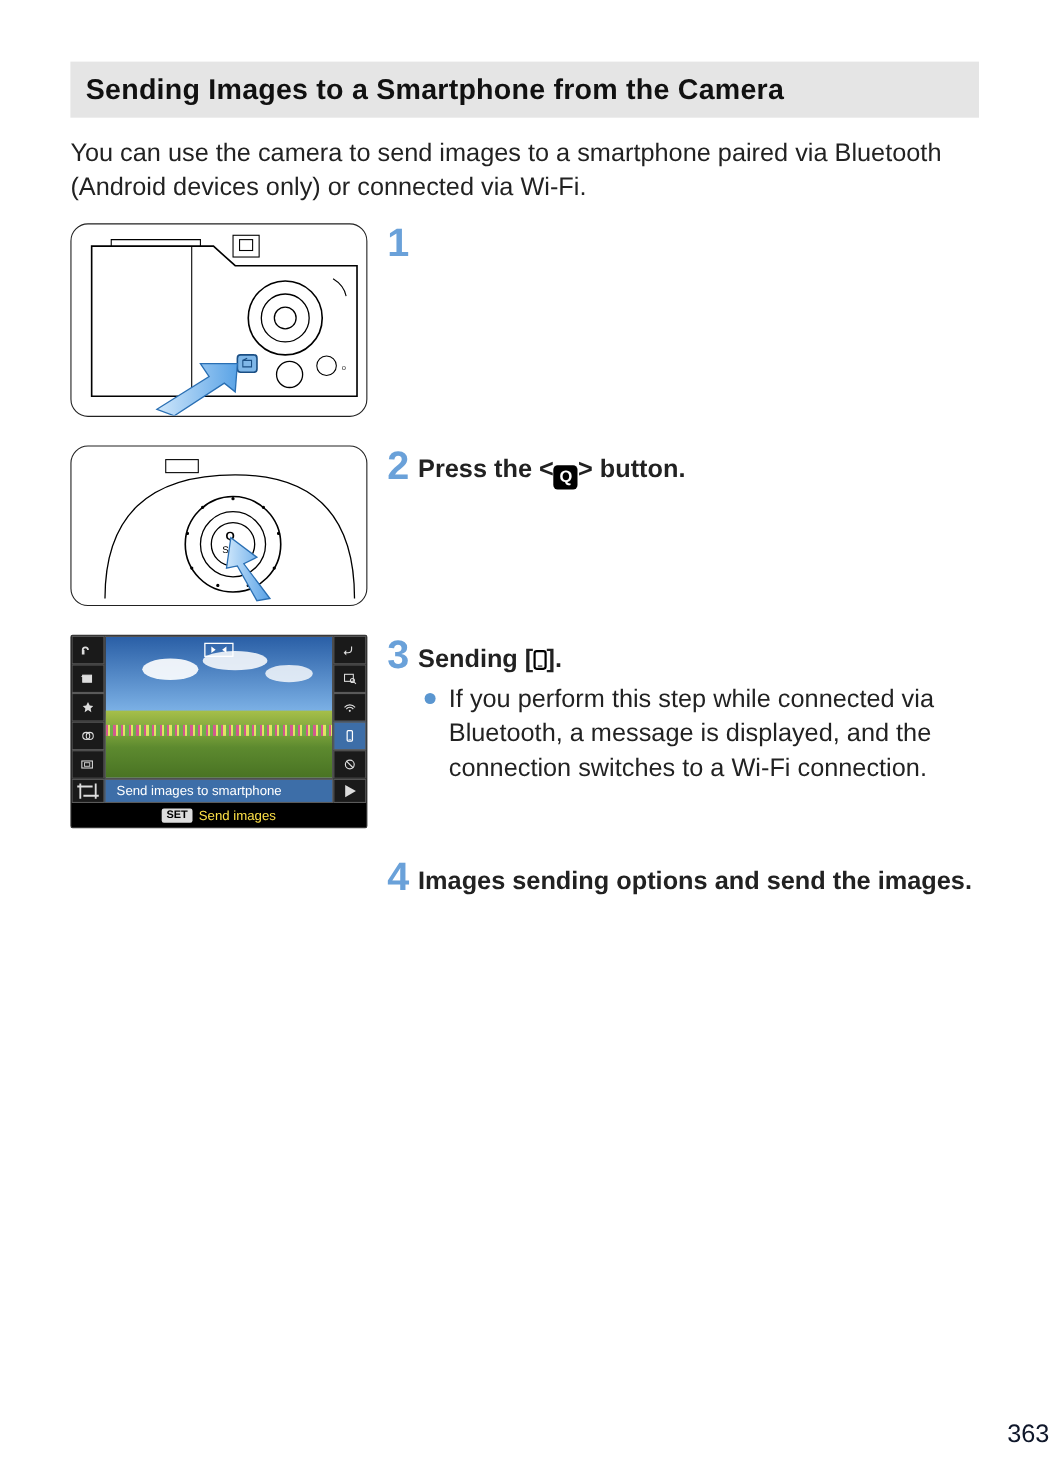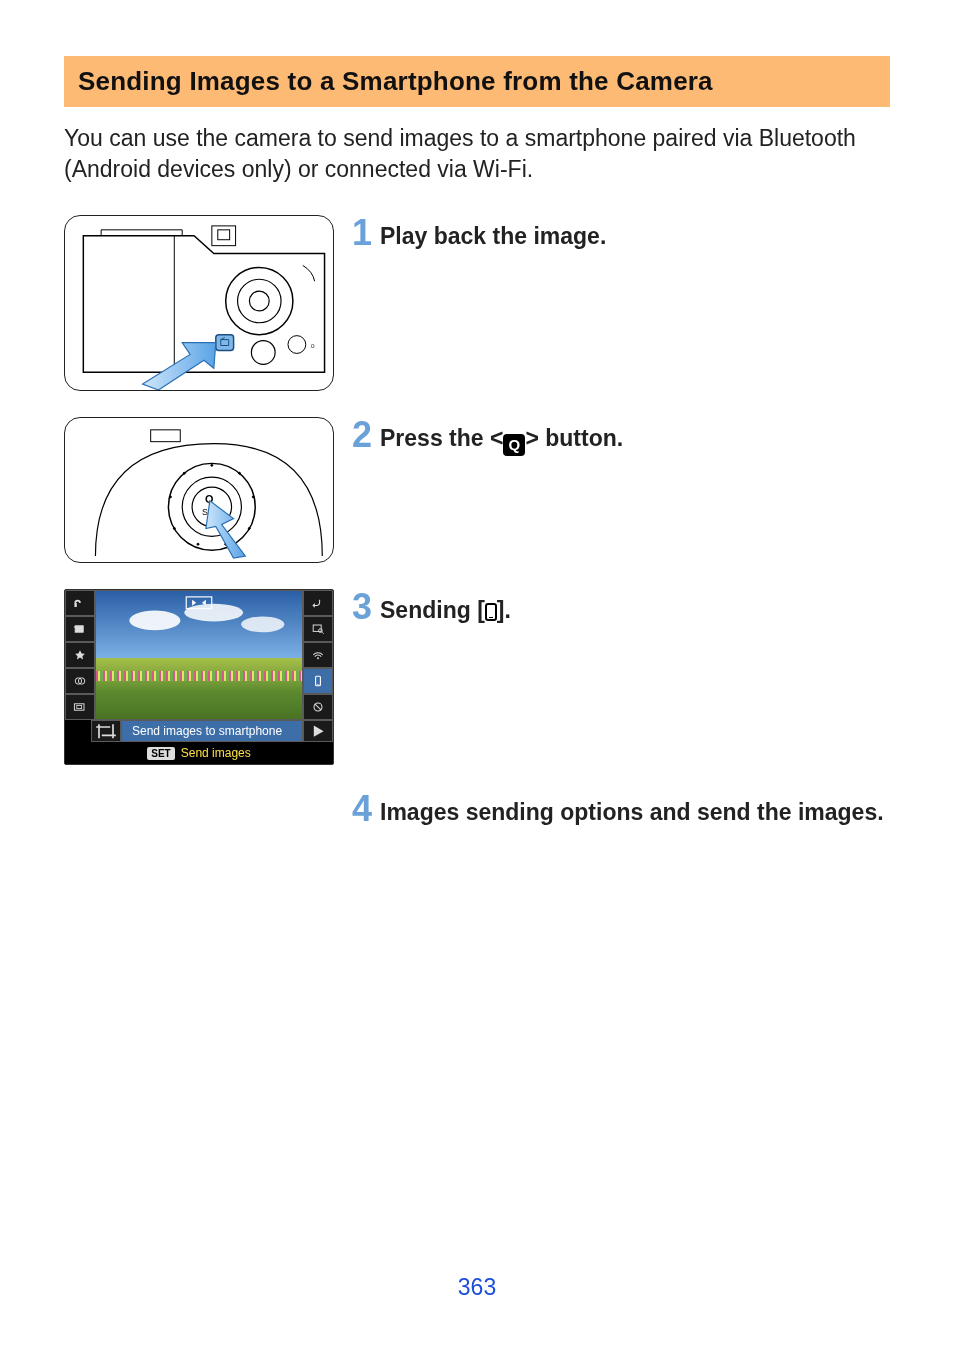--- a/index.html
+++ b/index.html
@@ -1,53 +1,53 @@
 <!DOCTYPE html>
 <html><head>
   <meta charset="utf-8">
   <style>
     * { box-sizing: border-box; margin: 0; padding: 0; }
     html, body { width: 954px; height: 1345px; background: #fff; font-family: Arial, Helvetica, sans-serif; color: #222; }
     .page { padding: 56px 64px 0 64px; position: relative; height: 100%; }
-    .heading-bar { background: #fdba74; padding: 10px 14px; margin-bottom: 16px; }
+    .heading-bar { background: #e5e5e5; padding: 10px 14px; margin-bottom: 16px; }
     .heading-bar h2 { font-size: 26px; font-weight: bold; color: #111; letter-spacing: 0.2px; }
-    .intro { font-size: 23px; line-height: 1.35; margin-bottom: 30px; }
+    .intro { font-size: 23px; line-height: 1.35; margin-bottom: 18px; }
     .content-area { position: relative; }
     .row { display: flex; align-items: flex-start; margin-bottom: 26px; }
     .figure-slot { width: 270px; flex: 0 0 270px; margin-right: 18px; }
     .figure-frame { border: 1px solid #222; border-radius: 16px; background: #fff; position: relative; overflow: hidden; }
     .fig1 { height: 176px; }
     .fig2 { height: 146px; }
     .fig3 { height: 176px; border-radius: 2px; border-color: #333; background: #111; padding: 0; }
     .instructions { flex: 1; font-size: 23px; line-height: 1.35; }
     .step-line { display: flex; align-items: flex-start; }
     .step-num { font-family: "Arial Black", Arial, sans-serif; font-weight: 900; color: #6aa1d9; font-size: 36px; line-height: 1; margin-right: 8px; }
     .step-title { font-weight: bold; font-size: 23px; margin-top: 6px; }
     .bullet-list { list-style: none; padding-left: 34px; margin-top: 6px; }
     .bullet-list li { position: relative; padding-left: 22px; font-size: 23px; line-height: 1.35; }
     .bullet-list li::before { content: ""; position: absolute; left: 0; top: 10px; width: 10px; height: 10px; background: #5a96d0; border-radius: 50%; }
-    .page-number { position: absolute; bottom: 44px; left: 0; right: 0; text-align: center; font-size: 23px; color: #1d4ed8; }
+    .page-number { position: absolute; bottom: 28px; left: 0; right: 0; text-align: right; font-size: 23px; color: #0f172a; }
 
     
     .fig1 svg { width: 100%; height: 100%; }
 
     
     .fig2 svg { width: 100%; height: 100%; }
 
     
     .lcd { display: grid; grid-template-columns: 30px 1fr 30px; grid-template-rows: 26px 26px 26px 26px 26px 22px 22px; width: 100%; height: 100%; font-size: 11px; color: #e6e6e6; }
     .lcd .cell { display: flex; align-items: center; justify-content: center; border: 0.5px solid #5a5a5a; background: #1a1a1a; }
     .lcd .cell svg { width: 16px; height: 14px; }
     .lcd .glyph { fill: #ddd; }
     .lcd .preview { grid-column: 2; grid-row: 1 / span 5; position: relative; border: 0.5px solid #5a5a5a; overflow: hidden; }
     .sky { position: absolute; inset: 0; background: linear-gradient(#2a5fa6, #7fb4e8 55%, #cfe6fb 60%); }
     .ground { position: absolute; left:0; right:0; bottom:0; height: 48%; background: linear-gradient(#a6bf49 0%, #79a03a 35%, #5d8a2f 55%, #497323 100%); }
     .flowers { position: absolute; left:0; right:0; bottom: 30%; height: 10px; background: repeating-linear-gradient(90deg, #e24b9f 0 2px, #f2f06a 2px 4px, #6fb14c 4px 7px); opacity: .85; }
     .lcd .selected { background: #3d6ea8 !important; }
-    .lcd .label-row { grid-column: 1 / span 3; grid-row: 6; display: flex; align-items: center; background: #000; padding-left: 26px; }
+    .lcd .label-row { grid-column: 1 / span 3; grid-row: 6; display: flex; align-items: center; background: #000; }
     .lcd .label-row .side-icon { width: 30px; display:flex; align-items:center; justify-content:center; border: 0.5px solid #5a5a5a; height:100%; background:#1a1a1a; }
     .lcd .label-row .mid { flex:1; height:100%; display:flex; align-items:center; border: 0.5px solid #5a5a5a; background:#3d6ea8; }
     .lcd .label-row .mid span { font-size: 12px; color: #fff; padding-left: 10px; }
     .lcd .footer-row { grid-column: 1 / span 3; grid-row: 7; display:flex; align-items:center; justify-content:center; background:#000; }
     .lcd .footer-row .set-badge { background:#ddd; color:#000; font-weight:bold; font-size:10px; padding: 1px 4px; border-radius:2px; margin-right:6px; }
     .lcd .footer-row .footer-text { font-size: 12px; color:#fde047; }
 
     .q-icon-box { display:inline-flex; width: 22px; height: 22px; background:#000; border-radius:4px; align-items:center; justify-content:center; color:#fff; font-weight:bold; font-size:15px; vertical-align:-4px; }
     .phone-outline { display:inline-block; width:12px; height:18px; border:2px solid #000; border-radius:3px; vertical-align:-3px; position:relative; }
     .phone-outline::after { content:""; position:absolute; bottom:1px; left:50%; transform:translateX(-50%); width:4px; height:1.5px; background:#000; }
@@ -92,21 +92,20 @@
                 <stop offset="100%" stop-color="#5aa3e6"></stop>
               </linearGradient>
             </defs>
             <path d="M 78 170 L 126 140 L 118 128 L 152 128 L 150 154 L 140 146 L 94 176 Z" fill="url(#arr1)" stroke="#2a6fb3" stroke-width="1.2"></path>
           </svg>
         </div>
       </div>
       <div class="instructions">
         <div class="step-line">
           <span class="step-num">1</span>
-          <span class="step-title">Play back the image.</span>
         </div>
       </div>
     </div>
 
     <div class="row">
       <div class="figure-slot">
         <div class="figure-frame fig2">
           <svg viewBox="0 0 270 146">
             <rect x="6" y="6" width="258" height="134" rx="12" fill="#fff"></rect>
             <rect x="86" y="12" width="30" height="12" fill="none" stroke="#000" stroke-width="1"></rect>
@@ -251,20 +250,23 @@
           </div>
         </div>
       </div>
       <div class="instructions">
         <div class="step-line">
           <span class="step-num">3</span>
           <span class="step-title">
             <span>Sending [</span><span class="phone-outline"></span><span>].</span>
           </span>
         </div>
+        <ul class="bullet-list">
+          <li>If you perform this step while connected via Bluetooth, a message is displayed, and the connection switches to a Wi-Fi connection.</li>
+        </ul>
       </div>
     </div>
 
     <div class="row">
       <div class="figure-slot"></div>
       <div class="instructions">
         <div class="step-line">
           <span class="step-num">4</span>
           <span class="step-title">Images sending options and send the images.</span>
         </div>

